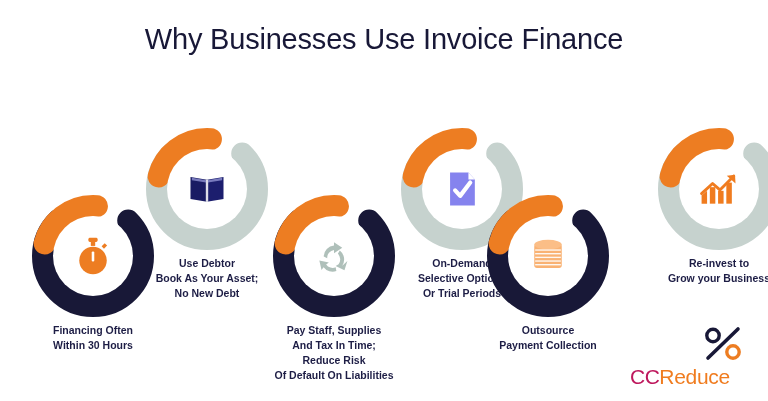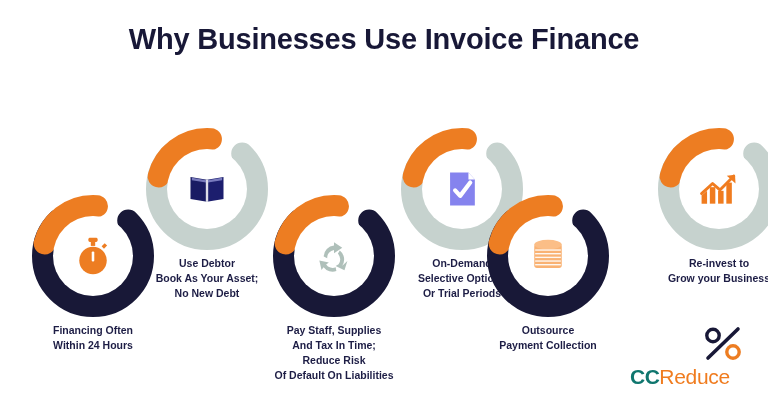--- a/index.html
+++ b/index.html
@@ -25,21 +25,21 @@
   }
 
   
   .title {
     position: absolute;
     top: 24px;
     left: 0;
     width: 768px;
     text-align: center;
     font-size: 29px;
-    font-weight: bold;
+    font-weight: normal;
     color: #181837;
     letter-spacing: -0.2px;
     line-height: 1.1;
   }
 
   
   .node {
     position: absolute;
     width: 134px;
   }
@@ -113,22 +113,22 @@
     position: absolute;
     left: 0;
     bottom: 0;
     width: 122px;
     text-align: left;
     font-size: 21px;
     line-height: 1;
     white-space: nowrap;
   }
   .logo-cc {
-    font-weight: bold;
-    color: #0f766e;
+    font-weight: normal;
+    color: #be185d;
     letter-spacing: -0.5px;
     margin-top: 32px;
   }
   .logo-fin {
     color: #f07c1f;
     letter-spacing: -0.3px;
   }
 </style>
 </head>
 <body>
@@ -148,21 +148,21 @@
         <svg viewBox="0 0 48 48">
           <rect x="19" y="4" width="10" height="4.6" rx="1.6" fill="#ED7D22"></rect>
           <rect x="21.6" y="7" width="4.8" height="6" fill="#ED7D22"></rect>
           <path d="M33.4 13.4 l3.4-3.4 2.6 2.6 -3.4 3.4z" fill="#ED7D22"></path>
           <circle cx="24" cy="29" r="15" fill="#ED7D22"></circle>
           <rect x="22.6" y="19" width="2.8" height="11" rx="1.2" fill="#ffffff"></rect>
         </svg>
       </div>
     </div>
     <div class="node-label">Financing Often
-Within 24 Hours</div>
+Within 30 Hours</div>
   </div>
 
   <div class="node" id="node-1">
     <div class="ring-wrap">
       <svg viewBox="0 0 134 134">
         <circle cx="67" cy="67" r="50" fill="none" stroke="#C6D2CE" stroke-width="22" stroke-linecap="round" stroke-dasharray="236 78" stroke-dashoffset="-39" transform="rotate(-90 67 67)"></circle>
         <circle cx="67" cy="67" r="50" fill="none" stroke="#ED7D22" stroke-width="22" stroke-linecap="round" stroke-dasharray="70 244" stroke-dashoffset="-248" transform="rotate(-90 67 67)"></circle>
         <circle cx="67" cy="67" r="40" fill="#ffffff"></circle>
       </svg>
       <div class="icon-holder">

